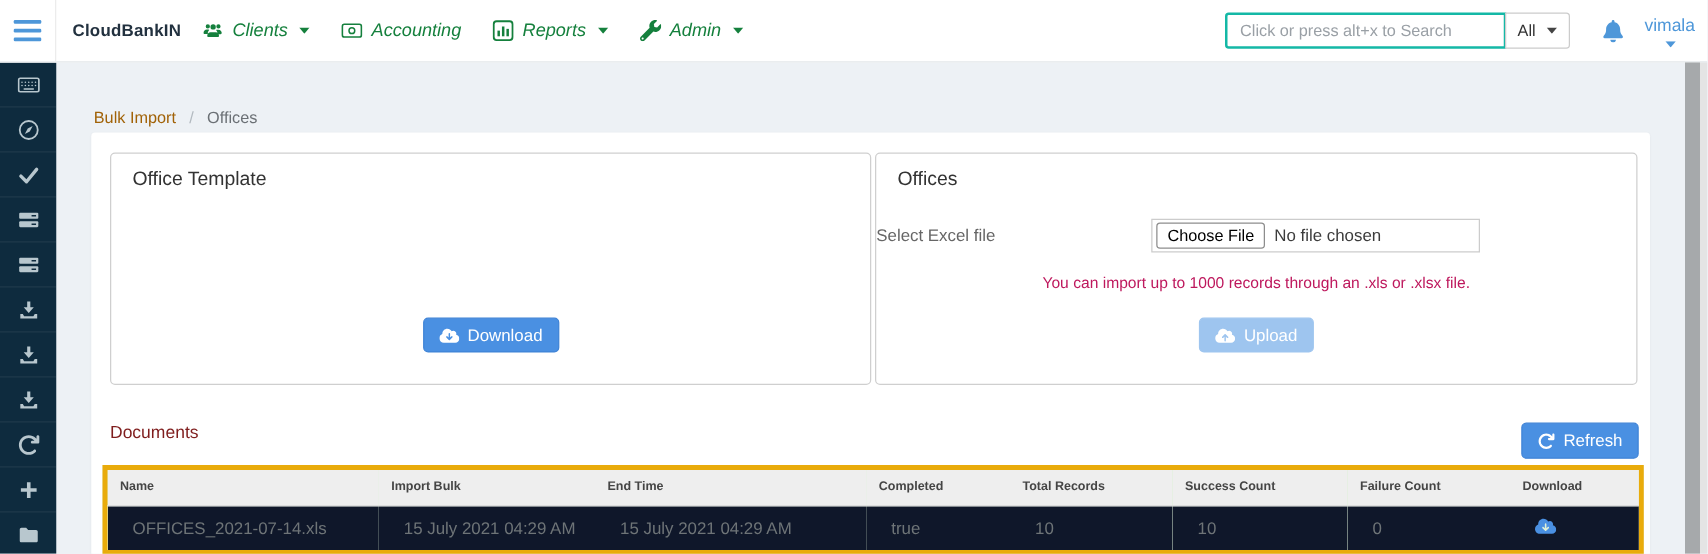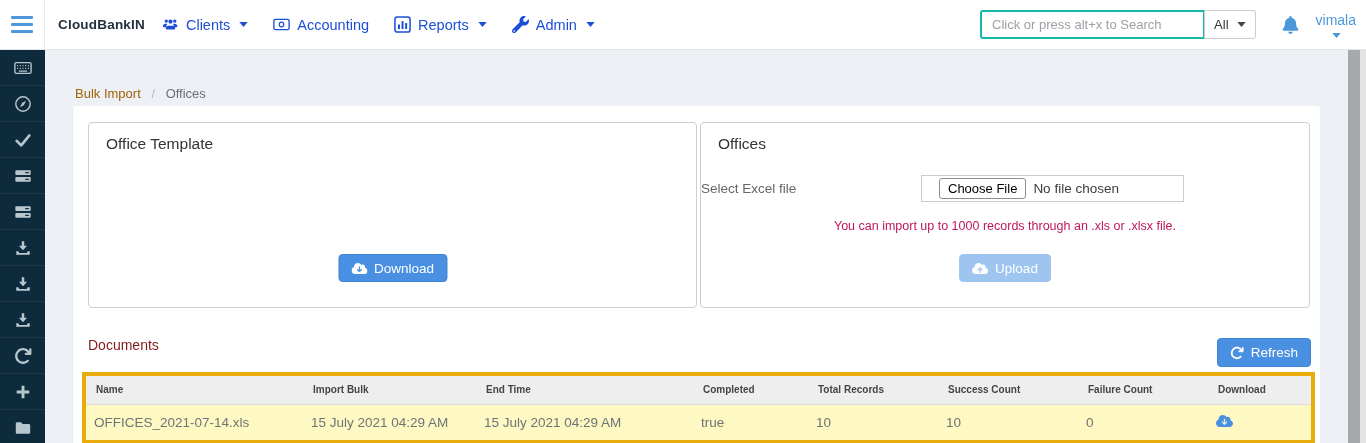--- a/index.html
+++ b/index.html
@@ -5,21 +5,21 @@
   * { margin:0; padding:0; box-sizing:border-box; }
   html,body { width:1366px; height:443px; overflow:hidden; font-family:"Liberation Sans","DejaVu Sans",sans-serif; background:#edf1f5; }
   .stage { position:relative; width:1366px; height:443px; }
 
   
   .navbar { position:absolute; left:0; top:0; width:1366px; height:50px; background:#fff; border-bottom:1px solid #e4e7ea; display:flex; align-items:center; z-index:5; }
   .hamburger { width:45px; height:100%; border-right:1px solid #ececec; display:flex; flex-direction:column; justify-content:center; align-items:center; gap:4px; cursor:pointer; background:#fff; }
   .hamburger .bar { width:22px; height:3px; background:#4e97d9; border-radius:1px; }
   .brand { margin-left:13px; font-weight:bold; font-size:13.5px; color:#22313f; letter-spacing:.2px; }
   .main-nav { display:flex; align-items:center; margin-left:17px; }
-  .nav-item { display:inline-flex; align-items:center; gap:7px; margin-right:25px; color:#1d4ed8; font-size:14.5px; cursor:pointer; }
+  .nav-item { display:inline-flex; align-items:center; gap:7px; margin-right:25px; color:#15803d; font-size:14.5px; cursor:pointer;font-style:italic; }
   .icon { display:inline-flex; }
   .icon svg { width:100%; height:100%; display:block; }
   .nav-item .icon { width:17px; height:17px; }
   .caret { width:9px !important; height:5px !important; margin-left:2px; }
   .nav-right { margin-left:auto; display:flex; align-items:center; padding-right:10px; }
   .search-input { width:225px; height:29px; border:2px solid #14b8a6; border-radius:3px 0 0 3px; padding:0 10px; font-size:13px; color:#555; outline:none; font-family:inherit; }
   .search-input::placeholder { color:#9aa0a6; }
   .all-btn { height:29px; margin-left:-1px; padding:0 9px; background:#fff; border:1px solid #ccc; border-radius:0 3px 3px 0; display:inline-flex; align-items:center; gap:6px; font-size:13px; color:#333; cursor:pointer; font-family:inherit; }
   .all-btn .caret { color:#444; }
   .bell { width:17px; height:18px; margin-left:26px; color:#4e97d9; cursor:pointer; }
@@ -48,33 +48,33 @@
   .btn { display:inline-flex; align-items:center; gap:7px; height:28px; padding:0 12px; border-radius:4px; font-size:13.5px; font-family:inherit; cursor:pointer; }
   .btn .icon { width:16px; height:13px; }
   .btn-primary { background:#4a90e2; border:1px solid #3f83d6; color:#fff; }
   .btn-disabled { background:#9ec5ef; border:1px solid #9ec5ef; color:#fff; cursor:default; }
   .download-btn { position:absolute; left:50%; transform:translateX(-50%); top:131px; }
   .upload-btn { position:absolute; left:50%; transform:translateX(-50%); top:131px; }
   .download-btn .knockout { fill:#4a90e2; }
   .upload-btn .knockout { fill:#9ec5ef; }
 
   .file-label { position:absolute; left:0; top:52px; width:198px; height:27px; line-height:27px; font-size:13.5px; font-weight:normal; color:#666; }
-  .file-box { position:absolute; left:220px; top:52px; width:263px; height:27px; background:#fff; border:1px solid #ccc; display:flex; align-items:center; padding-left:17px; cursor:pointer; }
+  .file-box { position:absolute; left:220px; top:52px; width:263px; height:27px; background:#fff; border:1px solid #ccc; display:flex; align-items:center; padding-left:3px; cursor:pointer; }
   .choose-btn { height:21px; padding:0 8px; background:#fff; border:1px solid #8d8d8d; border-radius:3px; font-size:13px; color:#000; font-family:inherit; cursor:pointer; }
   .no-file { margin-left:7px; font-size:13.5px; color:#3c3c3c; }
   .hint { position:absolute; left:0; right:0; top:96px; text-align:center; font-size:12.5px; color:#be185d; }
 
   .docs-title { position:absolute; left:15px; top:231px; font-size:14px; color:#7f1d1d;text-align:right; }
   .refresh-btn { position:absolute; right:9px; top:232px; height:29px; }
   .refresh-btn .icon { width:14px; height:14px; }
 
   .table-wrap { position:absolute; left:9px; top:266px; width:1233px; border:4px solid #e9ab0b; background:#dff0d8; }
   table.docs { width:100%; border-collapse:collapse; table-layout:fixed; }
   table.docs th { background:#eee; text-align:left; font-size:10px; font-weight:bold; color:#454545; padding:8px 10px 9px; border-bottom:1px solid #ddd; white-space:nowrap; overflow:hidden; }
-  table.docs td { background:#fef9c3; font-size:13.5px; color:#6e7477; padding:9px 8px; white-space:nowrap; overflow:hidden; }
+  table.docs td { background:#0f172a; font-size:13.5px; color:#6e7477; padding:9px 20px; white-space:nowrap; overflow:hidden; }
   .dl-cell-icon { width:17px; height:14px; color:#4a90e2; cursor:pointer; display:inline-flex; }
   .dl-cell-icon .knockout { fill:#dff0d8; }
 
   
   .scrollbar { position:absolute; top:50px; right:0; bottom:0; width:18px; background:#e4e4e4; z-index:6; }
   .scroll-thumb { position:absolute; left:0; top:0; bottom:0; width:12px; background:#a6a9ab; }
 </style>
 </head>
 <body>
 

